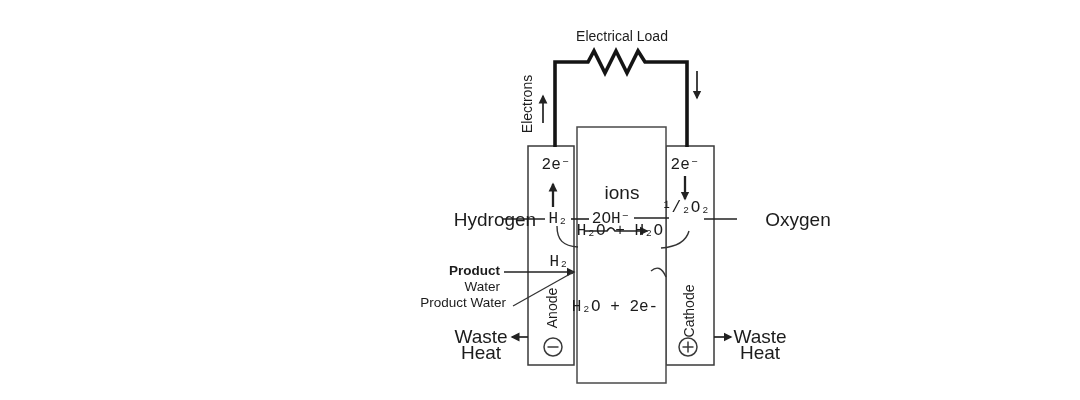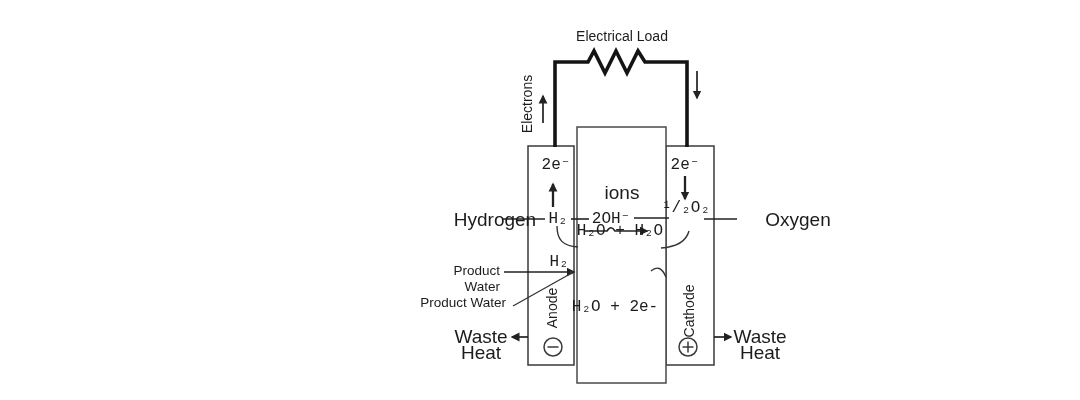--- a/index.html
+++ b/index.html
@@ -87,21 +87,21 @@
   <div class="lbl" style="left:495px;top:219px;">Hydrogen</div>
   <div class="lbl formula" style="left:558px;top:219px;">H₂</div>
   <div class="lbl formula" style="left:611px;top:219px;">2OH⁻</div>
   <div class="lbl formula" style="left:686px;top:208px;">¹/₂O₂</div>
   <div class="lbl" style="left:765px;top:219px;margin-left:33px;">Oxygen</div>
 
   <div class="lbl formula" style="left:620px;top:231px;">H₂O + H₂O</div>
   <div class="lbl formula" style="left:559px;top:262px;">H₂</div>
   <div class="lbl formula" style="left:615px;top:274px;margin-top:33px;">H₂O + 2e-</div>
 
-  <div class="lbl-r" style="left:500px;top:271px;">Product</div>
+  <div class="lbl-r" style="left:500px;top:271px;font-weight:bold;">Product</div>
   <div class="lbl-r" style="left:500px;top:287px;text-align:right;">Water</div>
   <div class="lbl-r" style="left:506px;top:303px;">Product Water</div>
 
   <div class="lbl rot big" style="left:552px;top:308px;">Anode</div>
   <div class="lbl rot big" style="left:689px;top:311px;">Cathode</div>
 
 
   <div class="lbl block-c" style="left:481px;top:345px;">
     <div>Waste</div>
     <div>Heat</div>

